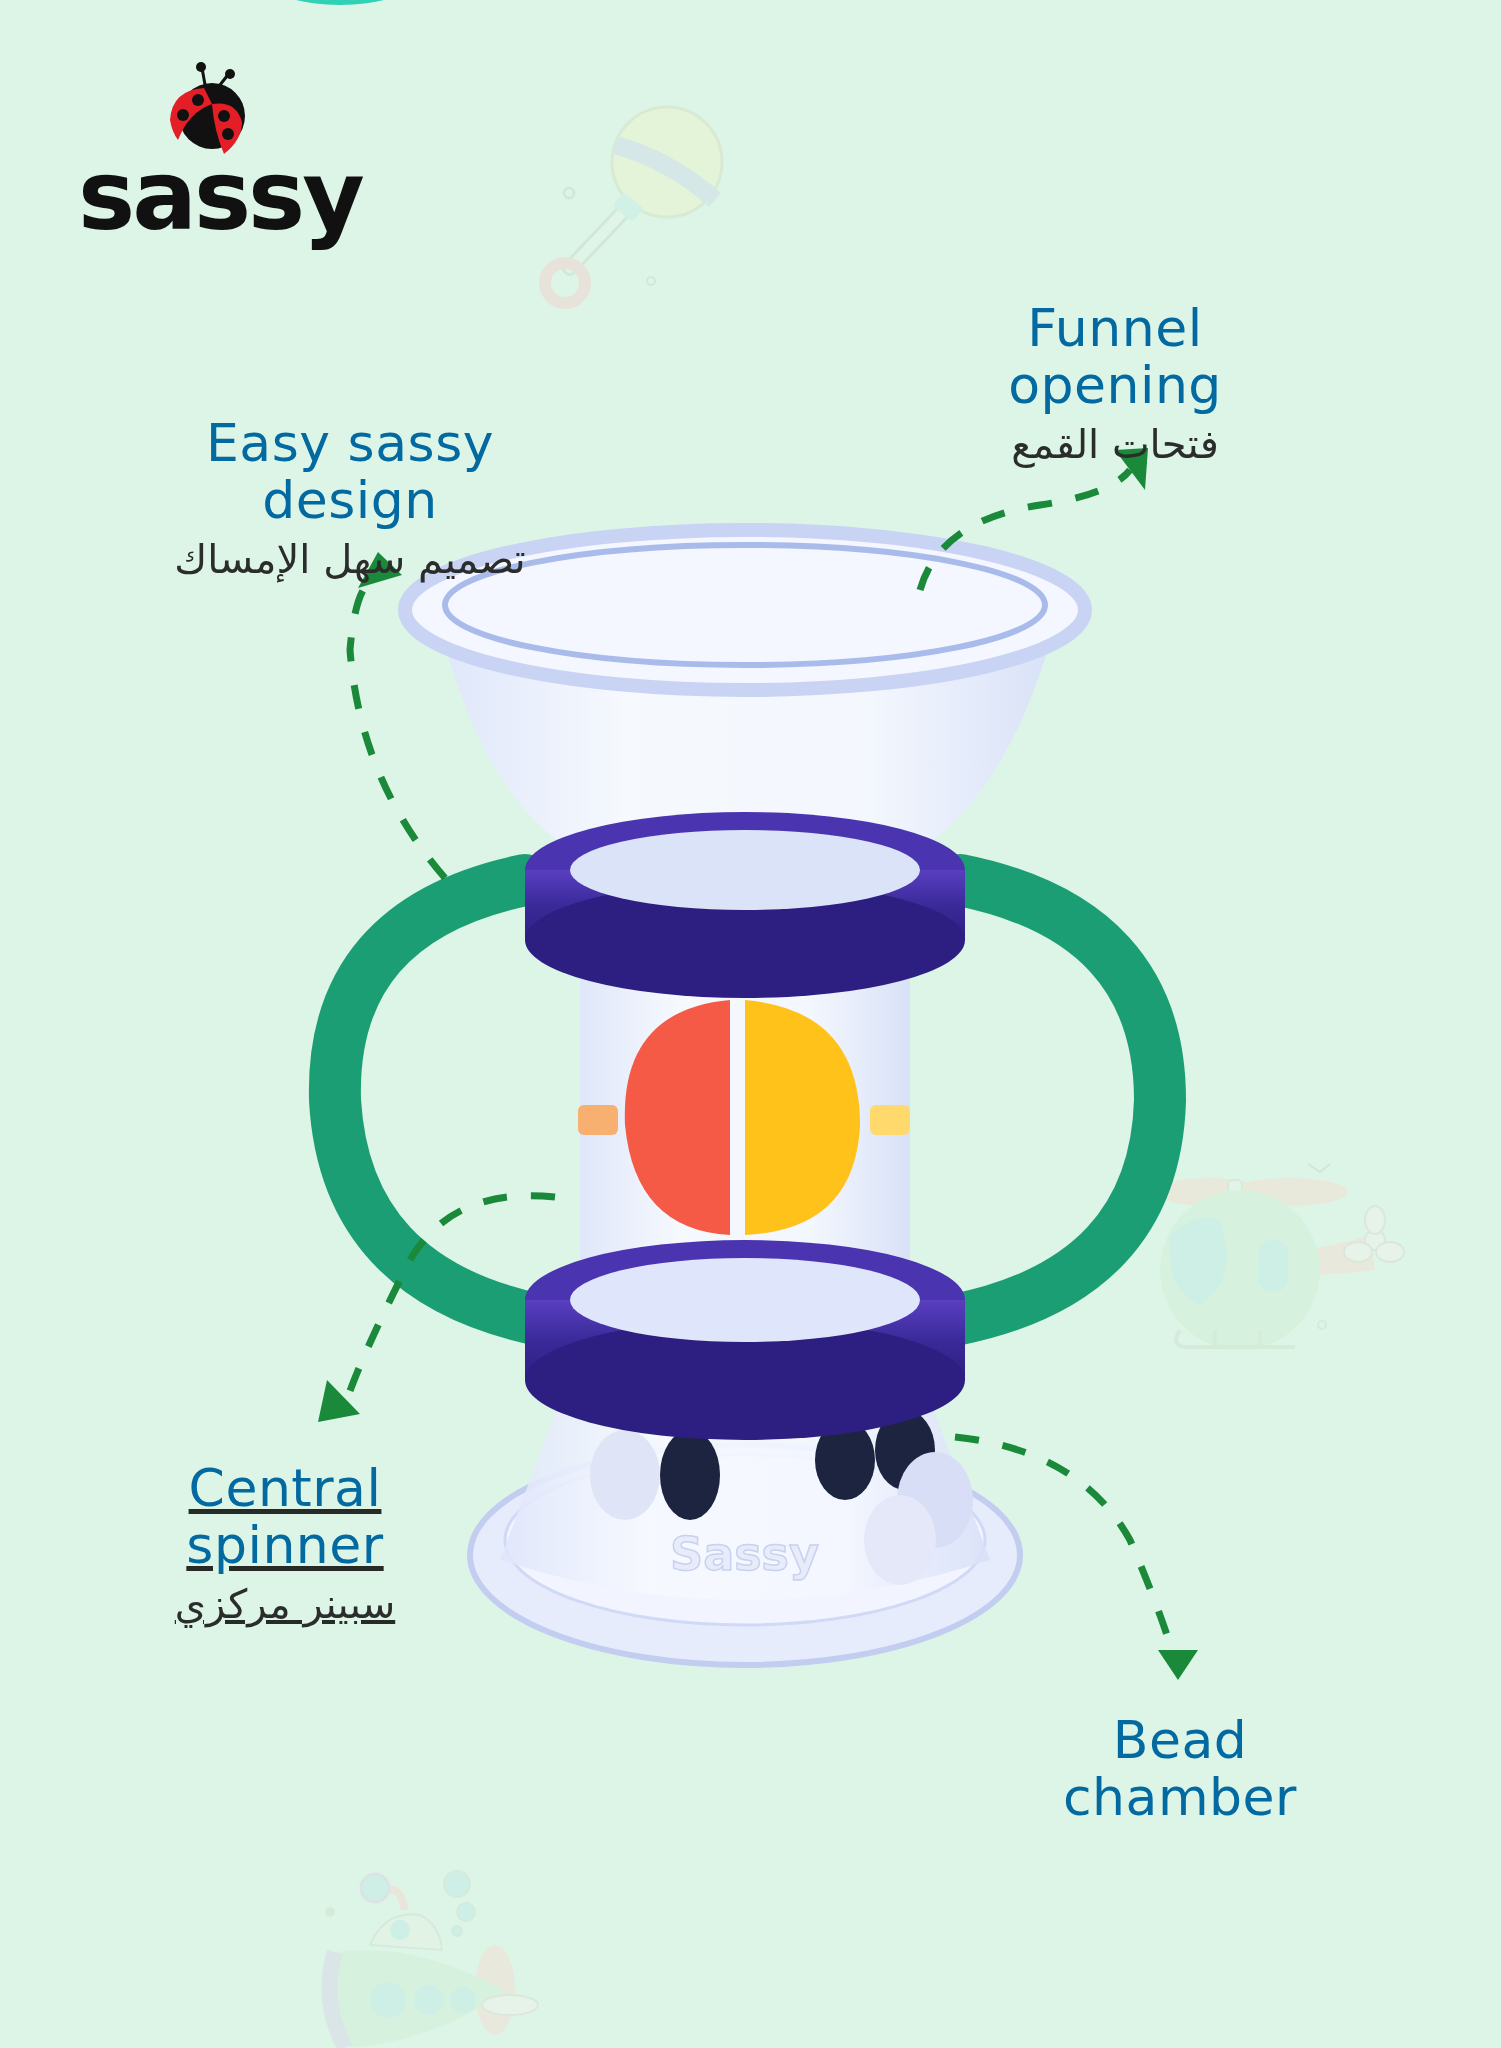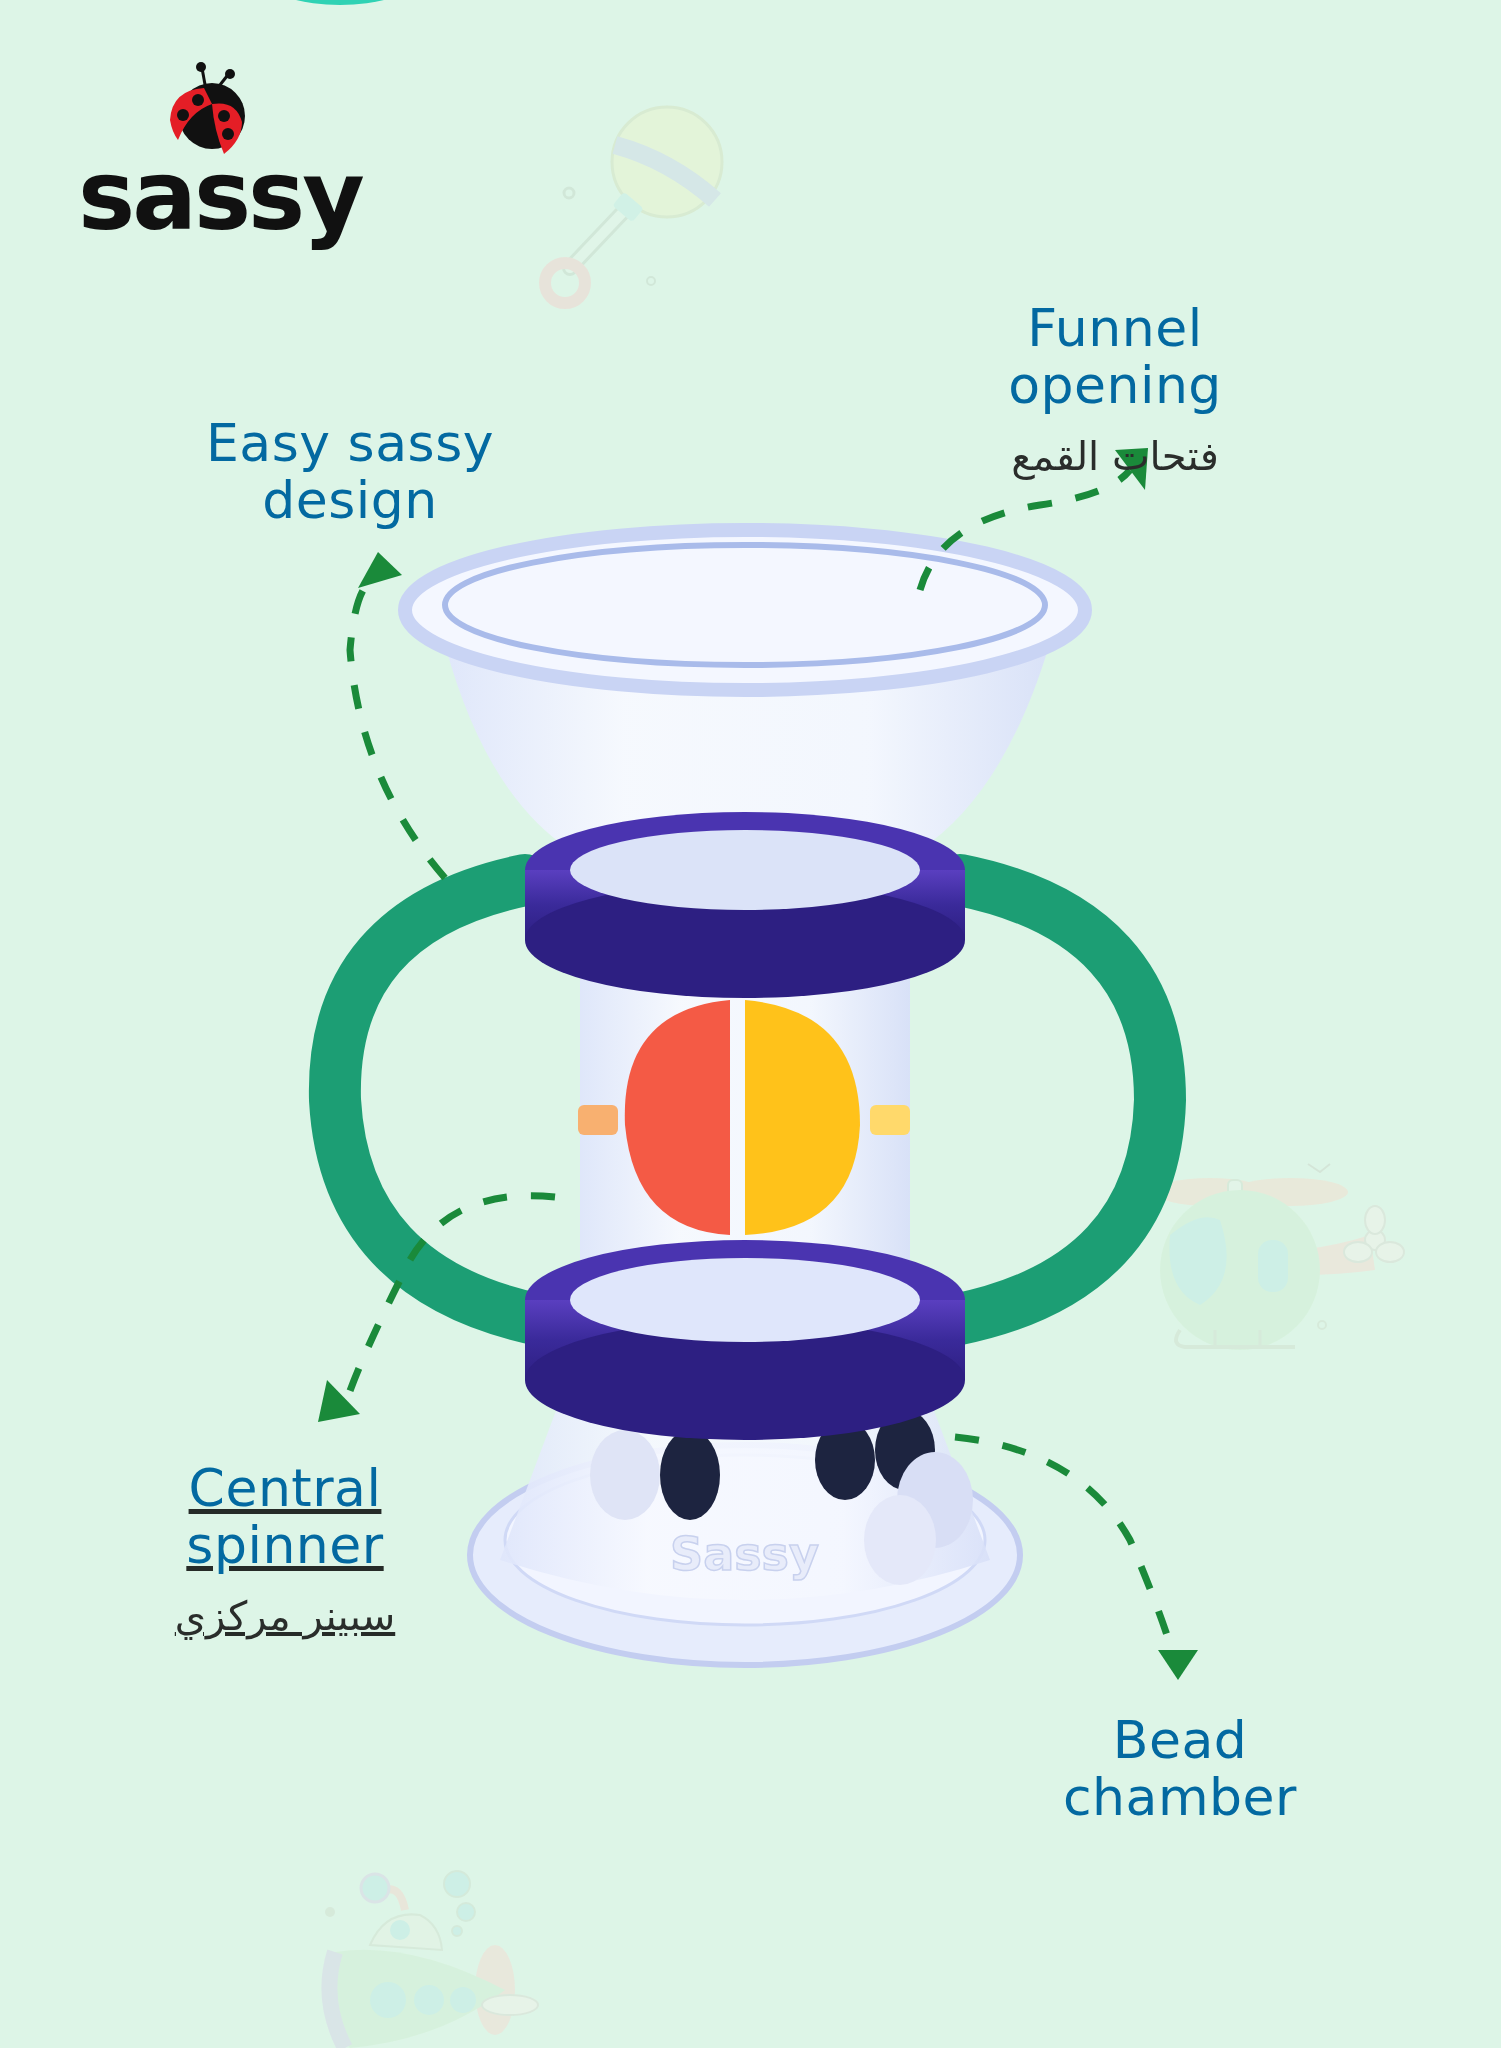--- a/index.html
+++ b/index.html
@@ -12,21 +12,21 @@
     .abs { position: absolute; }
     .deco { position: absolute; opacity: 1; }
     .logo { left: 78px; top: 60px; width: 260px; height: 200px; }
     .logo-word {
       position: absolute; left: 0; top: 88px; width: 260px;
       font-family: "DejaVu Sans", sans-serif; font-weight: bold;
       font-size: 96px; letter-spacing: -3px; color: #111; line-height: 1;
     }
     .callout { position: absolute; text-align: center; line-height: 1.1; }
     .callout .en { font-size: 52px; font-weight: normal; letter-spacing: 0.5px; color: #0369a1; display: block; }
-    .callout .ar { font-size: 40px; color: #2a2d2b; display: block; direction: rtl; margin-top: 20px; }
+    .callout .ar { font-size: 40px; color: #2a2d2b; display: block; direction: rtl; margin-top: 8px; }
     .c-funnel { left: 925px; top: 300px; width: 380px; }
     .c-grip { left: 140px; top: 415px; width: 420px; }
     .c-spinner { left: 95px; top: 1460px; width: 380px; text-decoration: underline; }
     .c-bead { left: 995px; top: 1712px; width: 370px; }
     svg { overflow: visible; }
   </style>
 </head>
 <body>
 
 <div class="deco" style="left:270px; top:-40px; width:140px; height:45px; border-radius:50%; background:#2fd2b4;"></div>
@@ -182,20 +182,21 @@
   </g>
 </svg>
 
 <div class="callout c-funnel">
   <span class="en">Funnel opening</span>
   <span class="ar">فتحات القمع</span>
 </div>
 
 <div class="callout c-grip">
   <span class="en">Easy sassy design</span>
+  <span class="ar">تصميم سهل الإمساك</span>
 </div>
 
 <div class="callout c-spinner">
   <span class="en">Central spinner</span>
   <span class="ar">سبينر مركزي</span>
 </div>
 
 <div class="callout c-bead">
   <span class="en">Bead chamber</span>
 </div>

